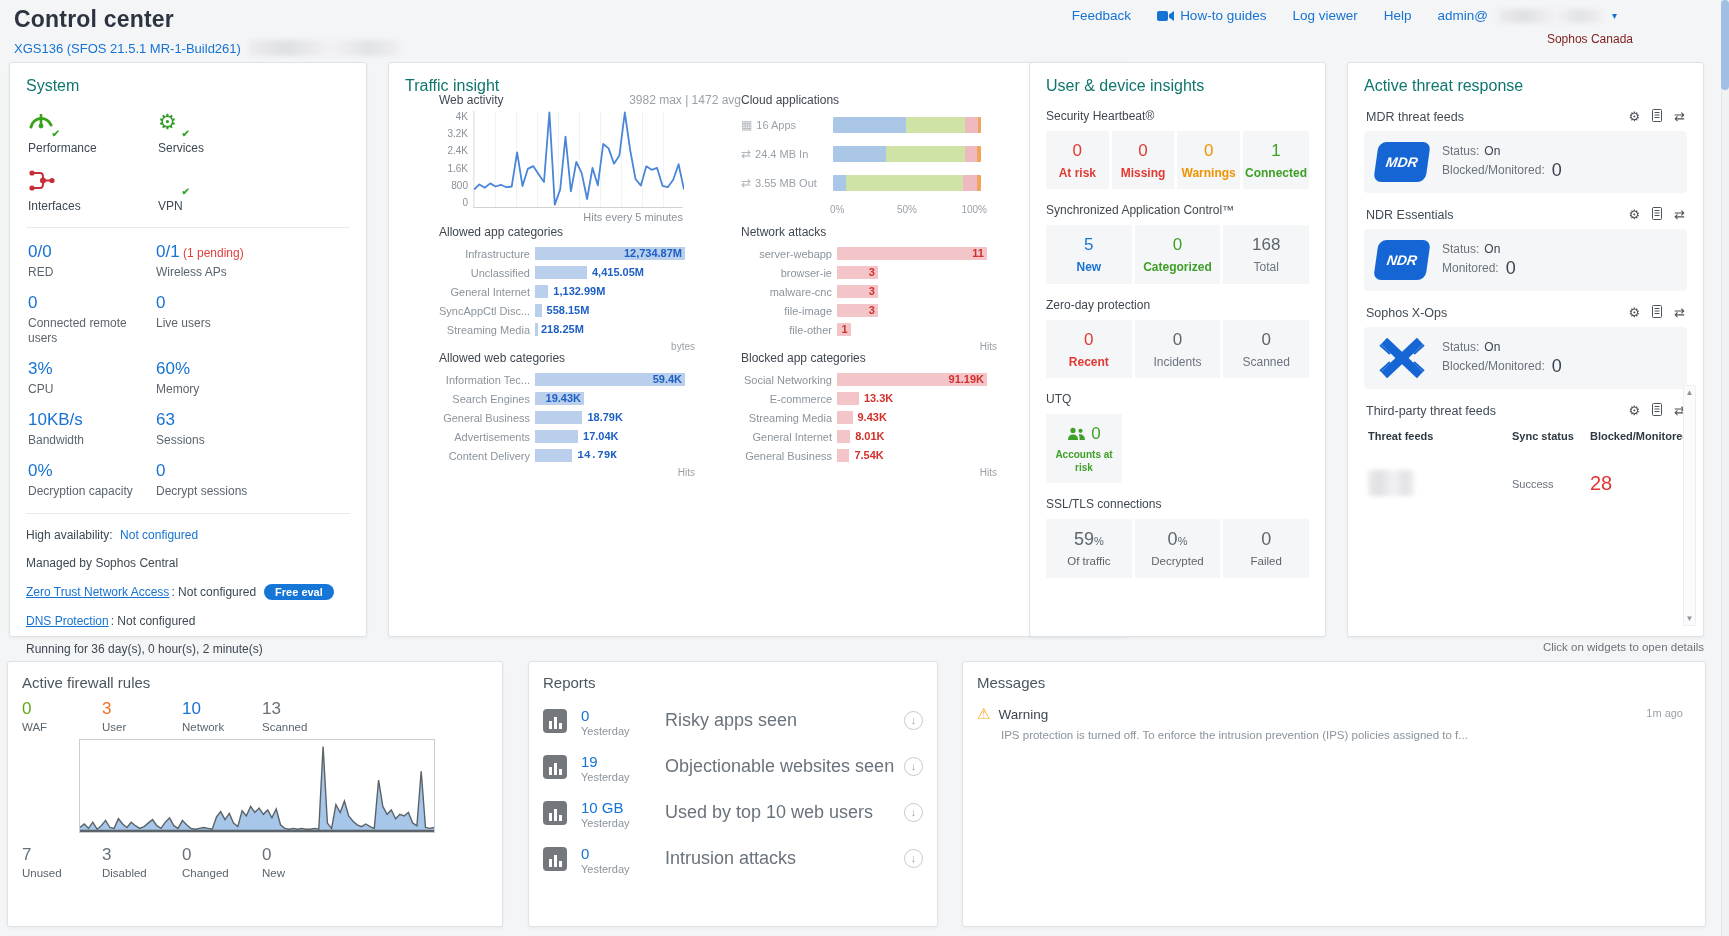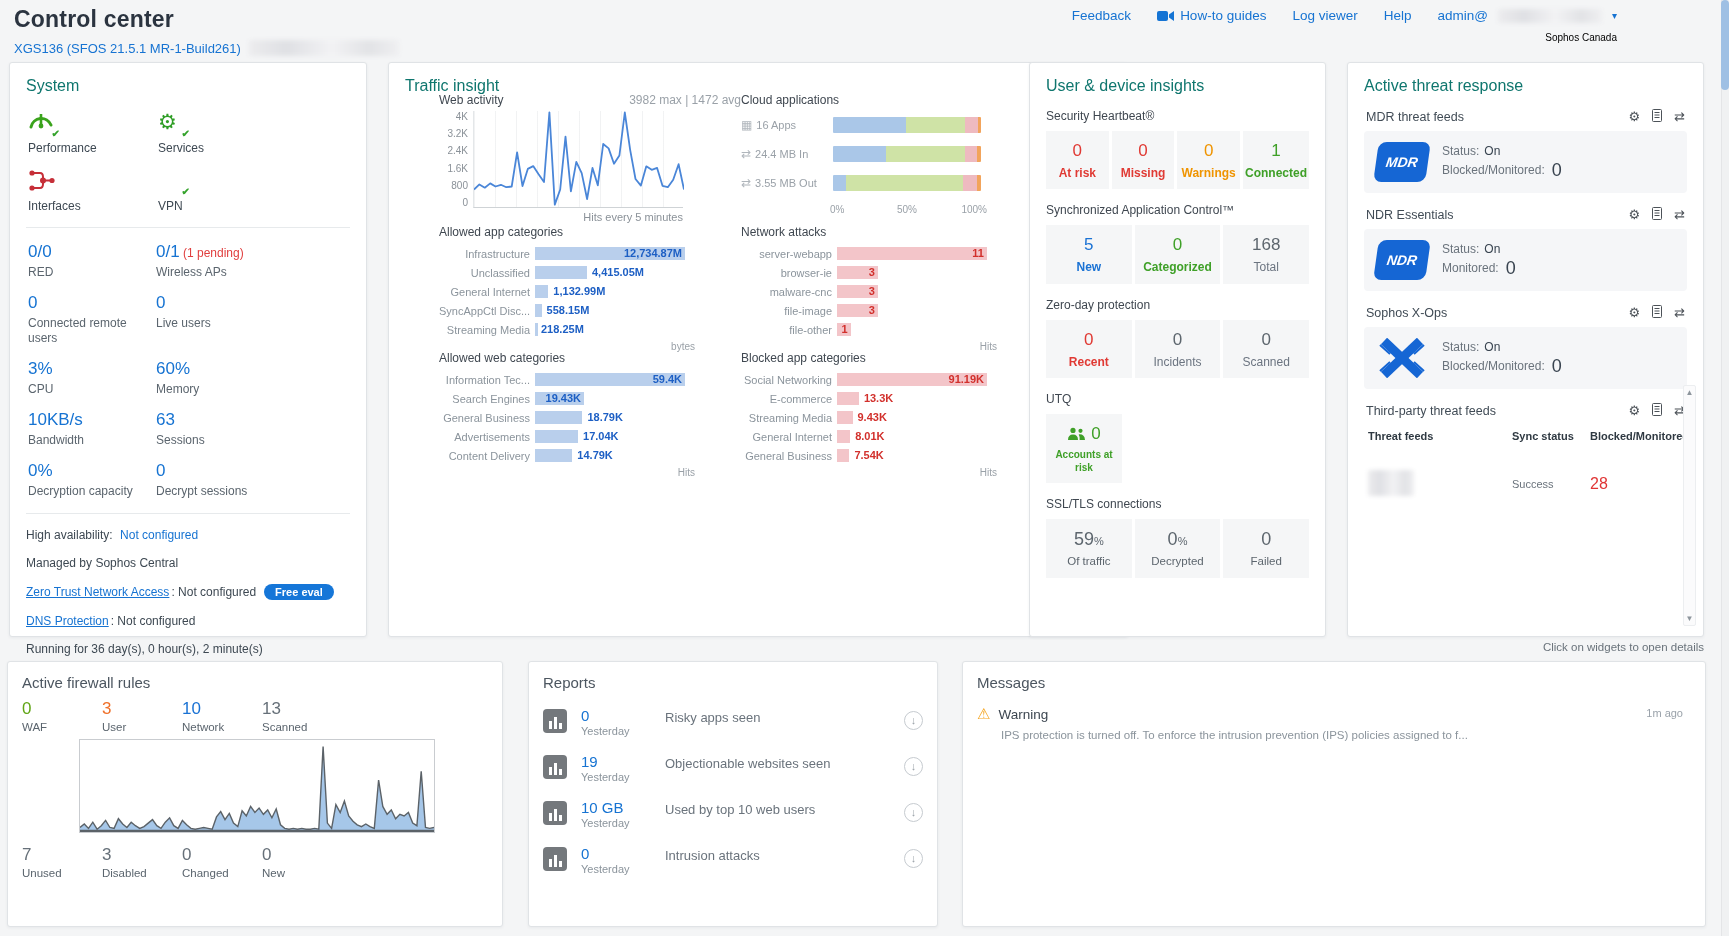--- a/index.html
+++ b/index.html
@@ -18,21 +18,21 @@
   .hdr-sub { position:absolute; left:14px; top:40px; font-size:13px; display:flex; align-items:center; gap:8px; }
   .hdr-sub a { color:#1673d2; }
   .redact { display:inline-block; border-radius:2px; filter:blur(2px);
     background:linear-gradient(90deg,#ececee 0%,#dfe0e4 25%,#f2f2f4 55%,#e2e3e6 80%,#efeff1 100%); }
   .r-dev { width:150px; height:16px; }
   .r-acct { width:104px; height:14px; margin:0 4px; }
   .r-feed { width:46px; height:26px; }
   .hdr-nav { position:absolute; top:8px; right:112px; display:flex; align-items:center; gap:26px; font-size:13.5px; }
   .hdr-nav a { color:#1673d2; display:flex; align-items:center; gap:6px; }
   .caret { font-size:10px; color:#1673d2; }
-  .hdr-region { position:absolute; top:32px; right:112px; font-size:10px; color:#000000; }
+  .hdr-region { position:absolute; top:32px; right:96px; font-size:12px; color:#7f1d1d; }
   .pg-scroll { position:absolute; right:0; top:0; width:8px; height:936px; background:#f0f1f2; border-left:1px solid #e4e5e7; }
   .pg-thumb { position:absolute; right:0; top:0; width:8px; height:90px; background:#9fc0e4; border-radius:4px; }
 
   
   .panel { position:absolute; background:#fff; border:1px solid #e0e3e6; border-radius:3px;
     box-shadow:0 1px 3px rgba(40,50,60,.06); }
   .p-title { font-size:16px; color:#0f766e; }
   .p-title-sm { font-size:15px; color:#4c5660; }
   .p-system   { left:9px;    top:62px;  width:358px; height:575px; padding:14px 16px; }
   .p-traffic  { left:388px;  top:62px;  width:740px; height:575px; padding:14px 16px; }
@@ -136,42 +136,42 @@
   .feed-info .frow { display:flex; align-items:center; gap:5px; margin:2px 0; }
   .feed-info b { color:#394450; font-weight:normal; }
   .feed-metric { font-size:18px; color:#394450; margin-left:2px; }
   .tp-table { margin-top:12px; font-size:11px; }
   .tp-cols { display:flex; font-weight:bold; color:#2f3942; line-height:1.25; }
   .tp-c1 { width:148px; padding-left:4px; }
   .tp-c2 { width:78px; }
   .tp-c3 { width:92px; }
   .tp-row { display:flex; align-items:center; margin-top:26px; }
   .tp-sync { color:#6a737c; }
-  .tp-count { font-size:16px; color:#e03535; }
+  .tp-count { font-size:20px; color:#e03535; }
   .atr-scroll { position:absolute; right:7px; top:322px; bottom:10px; width:13px; background:#fbfbfc; border:1px solid #eceef0; border-radius:2px; }
   .atr-scroll .up, .atr-scroll .dn { position:absolute; left:0; width:100%; text-align:center; font-size:8px; color:#8d959c; cursor:pointer; }
   .atr-scroll .up { top:2px; } .atr-scroll .dn { bottom:2px; }
 
   
   .fw-row { display:flex; margin-top:8px; }
   .fw-stat { width:80px; cursor:pointer; }
   .fw-val { font-size:17px; }
   .fw-label { font-size:11.5px; color:#5b656e; margin-top:2px; }
   .fv-green { color:#60a515; } .fv-orange { color:#ef7029; } .fv-blue { color:#1a72d4; } .fv-gray { color:#667079; }
   .fw-chart { margin:6px 0 0 57px; width:356px; height:94px; border:1px solid #c9ccd0; background:#fff; }
   .fw-row2 { margin-top:12px; }
 
   
   .rep-row { display:flex; align-items:flex-start; margin-top:16px; cursor:pointer; }
   .rep-ic { width:24px; height:24px; background:#74787c; border-radius:4px; display:flex; align-items:flex-end; justify-content:center; gap:2px; padding:4px 5px; margin-top:2px; flex:none; }
   .rep-ic i { display:block; width:3px; background:#fff; }
   .rep-mid { width:84px; margin-left:14px; }
   .rep-val { font-size:15px; color:#1673d2; }
   .rep-period { font-size:11px; color:#8b949c; margin-top:1px; }
-  .rep-label { flex:1; font-size:13px; color:#6a737c; margin-top:3px; }
+  .rep-label { flex:1; font-size:18px; color:#6a737c; margin-top:3px; }
   .rep-circ { width:19px; height:19px; border:1.5px solid #c6cbd0; border-radius:50%; color:#9aa1a8; font-size:11px; line-height:17px; text-align:center; margin-top:4px; flex:none; cursor:pointer; }
 
   
   .msg-item { margin-top:14px; position:relative; cursor:pointer; }
   .msg-head { display:flex; align-items:center; gap:8px; }
   .warn-ic { color:#f5a623; font-size:15px; }
   .msg-level { font-size:13.5px; color:#3c4650; }
   .msg-time { position:absolute; right:8px; top:2px; font-size:11px; color:#9aa2aa; }
   .msg-body { margin:6px 0 0 24px; font-size:11.5px; color:#8b949c; }
 </style>
@@ -498,21 +498,21 @@
         <div class="blabel">Advertisements</div>
         <div class="barwrap">
           <div class="bar" style="width: 43px;"></div>
           <span class="bval" style="left: 48.0303px;">17.04K</span>
         </div>
       </div>
       <div class="brow">
         <div class="blabel">Content Delivery</div>
         <div class="barwrap">
           <div class="bar" style="width: 37.3px;"></div>
-          <span class="bval" style="left: 42.3485px;">14.79K</span>
+          <span class="bval" style="left: 42.3485px; font-family: Liberation Mono, monospace;">14.79K</span>
         </div>
       </div>
       <div class="bg-unit">Hits</div>
     </div>
   <div class="t-block t-bapps pal-red">
       <div class="bg-title">Blocked app categories</div>
       <div class="brow">
         <div class="blabel">Social Networking</div>
         <div class="barwrap">
           <div class="bar" style="width: 150px;"></div>

